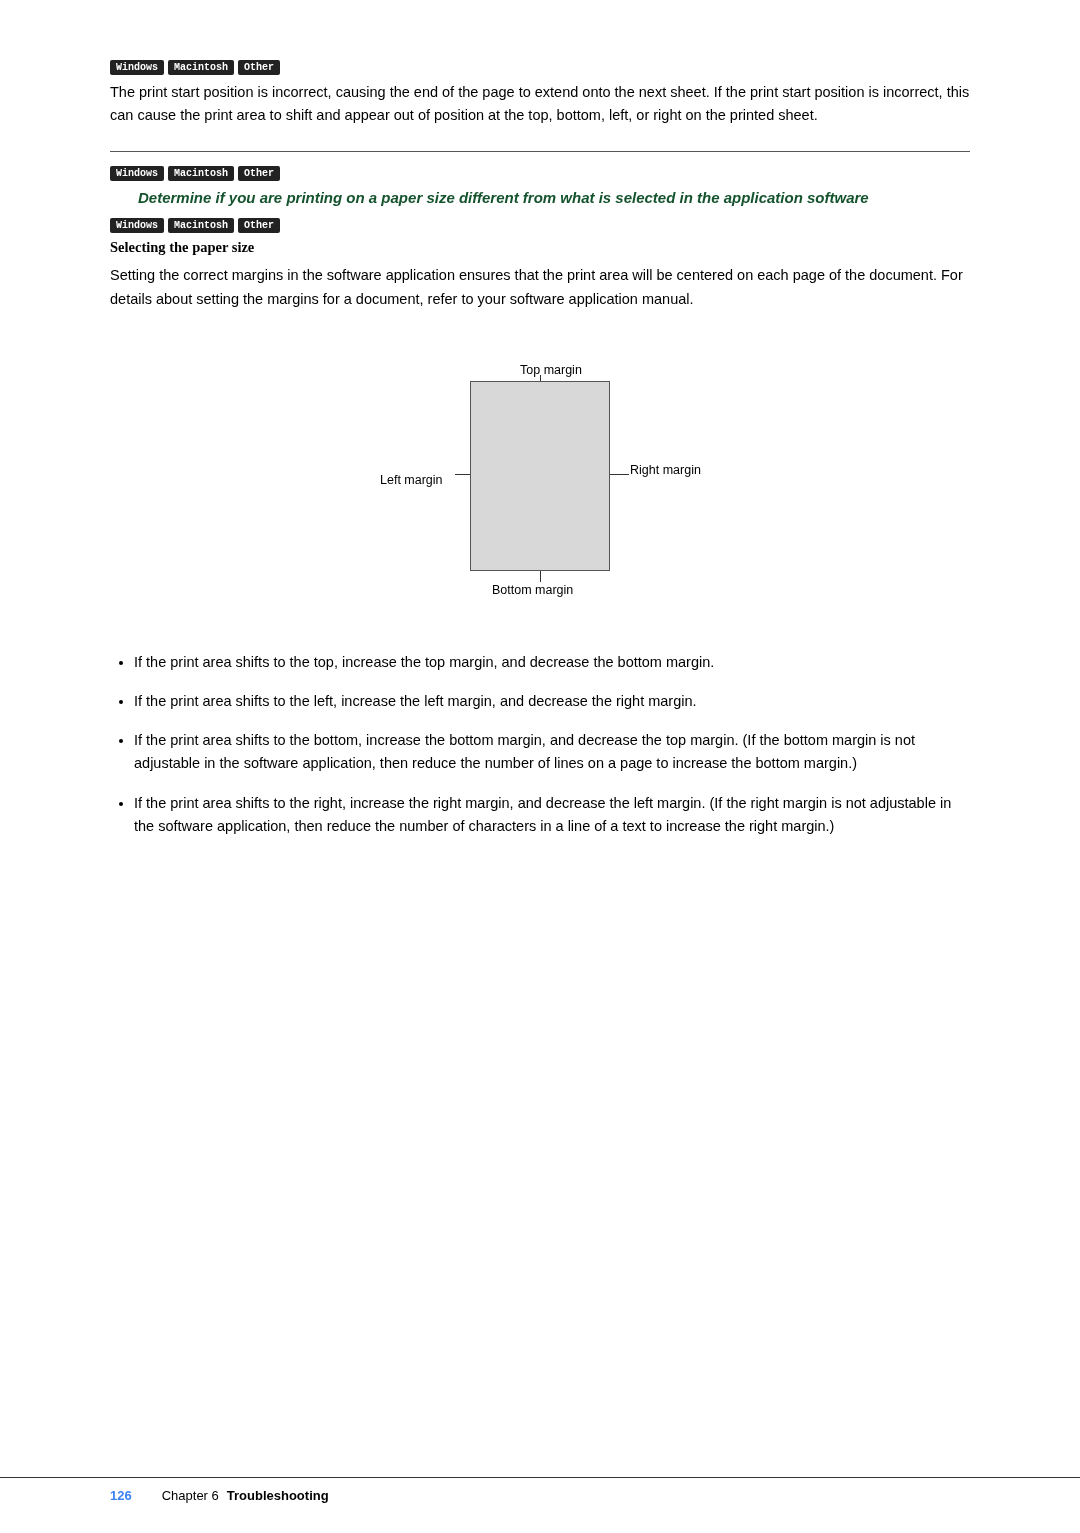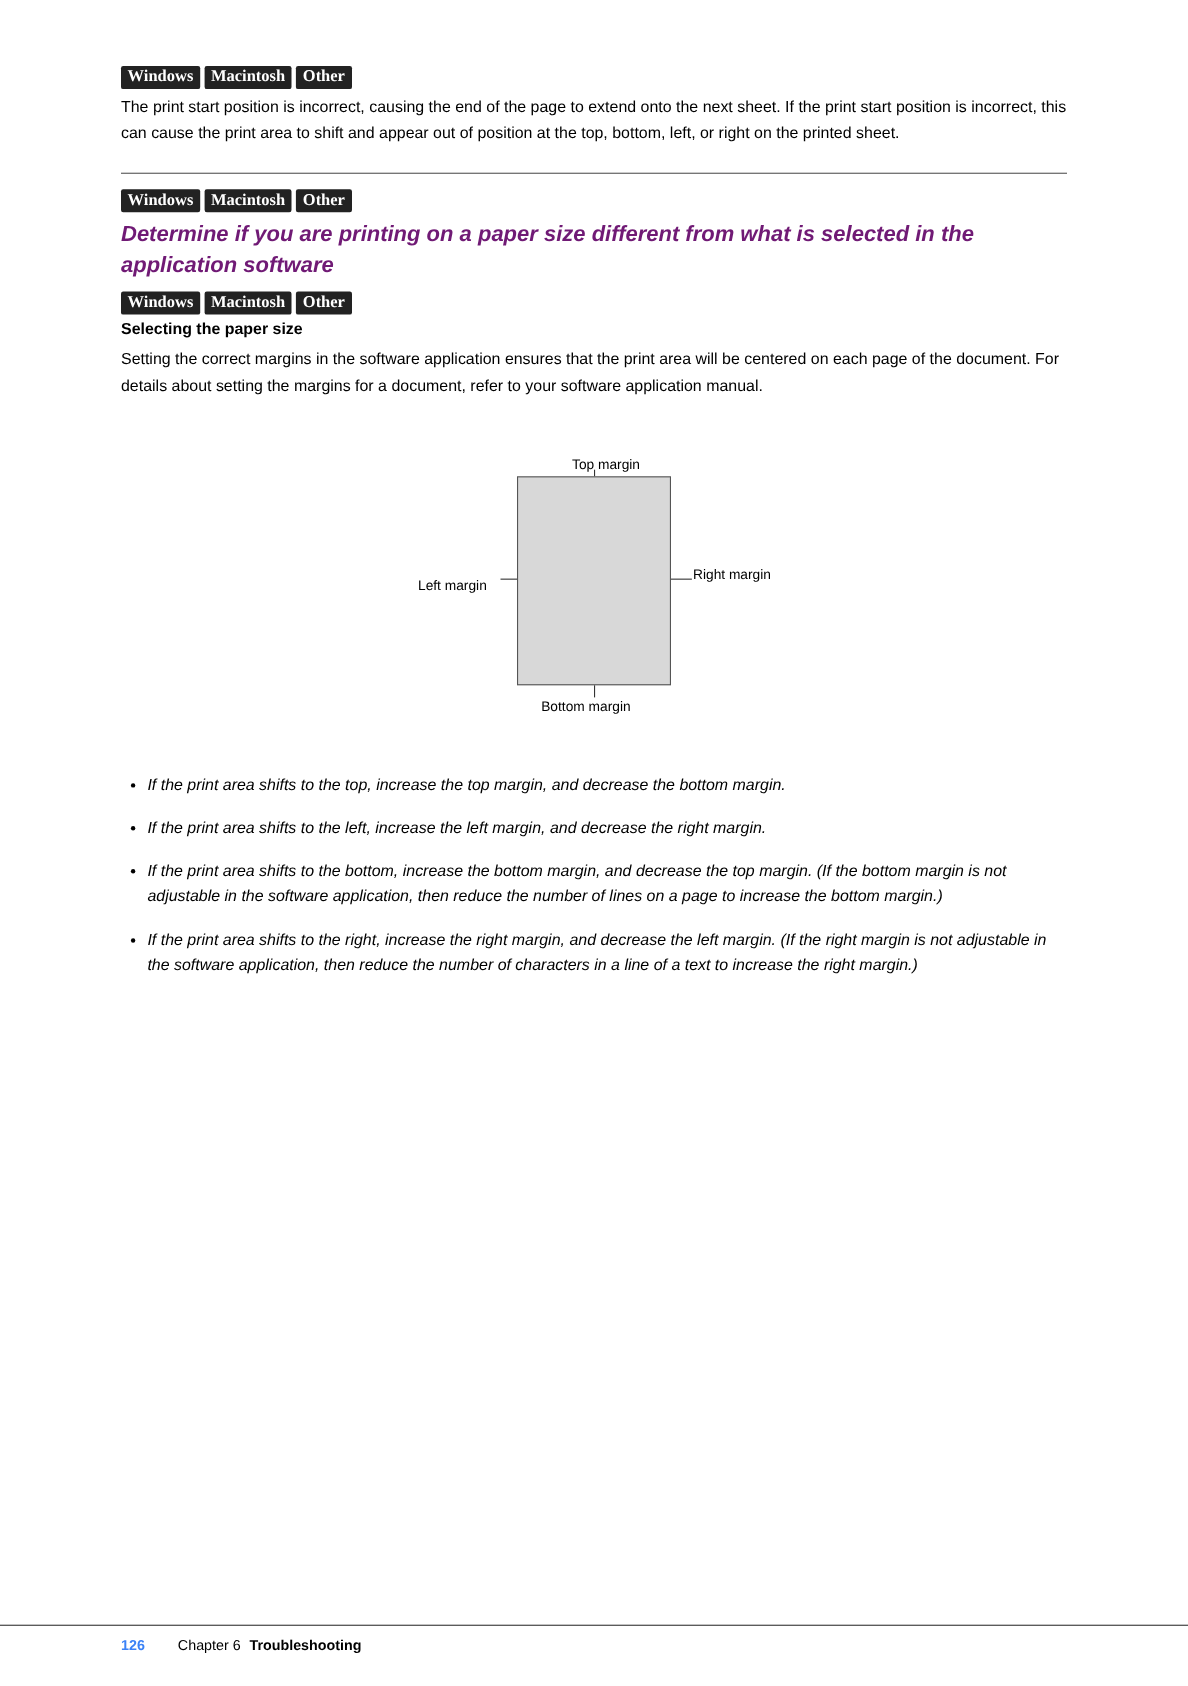--- a/index.html
+++ b/index.html
@@ -22,22 +22,22 @@
       width: 1080px;
       min-height: 1533px;
       background: #ffffff;
       padding: 60px 110px 80px 110px;
       position: relative;
     }
 
     .badge {
       background: #222222;
       color: #ffffff;
-      font-family: Liberation Serif, serif;
-      font-size: 15px;
+      font-family: Liberation Mono, monospace;
+      font-size: 10px;
       font-weight: bold;
       padding: 2px 6px;
       border-radius: 2px;
       display: inline-block;
     }
 
     .main-title {
       font-family: Arial, Helvetica, sans-serif;
       font-size: 26px;
       font-weight: bold;
@@ -59,30 +59,31 @@
       border-top: 1px solid #555555;
       margin-bottom: 14px;
     }
 
     .section-header-row {
       margin-bottom: 8px;
     }
 
     .subsection-title {
       font-family: Arial, Helvetica, sans-serif;
-      font-size: 20px;
+      font-size: 15px;
       font-weight: bold;
       font-style: italic;
       line-height: 1.4;
       margin-bottom: 10px;
-      color: #701a75;
+      color: #14532d;
+      margin-left: 28px;
     }
 
     .sub-subsection-title {
-      font-family: Liberation Sans, sans-serif;
+      font-family: Liberation Serif, serif;
       font-size: 14.5px;
       font-weight: bold;
       margin-bottom: 8px;
       color: #000000;
     }
 
     .diagram-area {
       display: flex;
       justify-content: center;
       align-items: center;
@@ -170,21 +171,20 @@
       top: 229px;
       left: 170px;
       width: 1px;
       height: 12px;
       background: #333333;
     }
 
     .bullet-list {
       margin-left: 24px;
       margin-bottom: 10px;
-      font-style: italic;
     }
 
     .bullet-item {
       font-family: Arial, Helvetica, sans-serif;
       font-size: 14.5px;
       line-height: 1.6;
       margin-bottom: 16px;
       list-style-type: disc;
       color: #000000;
     }

